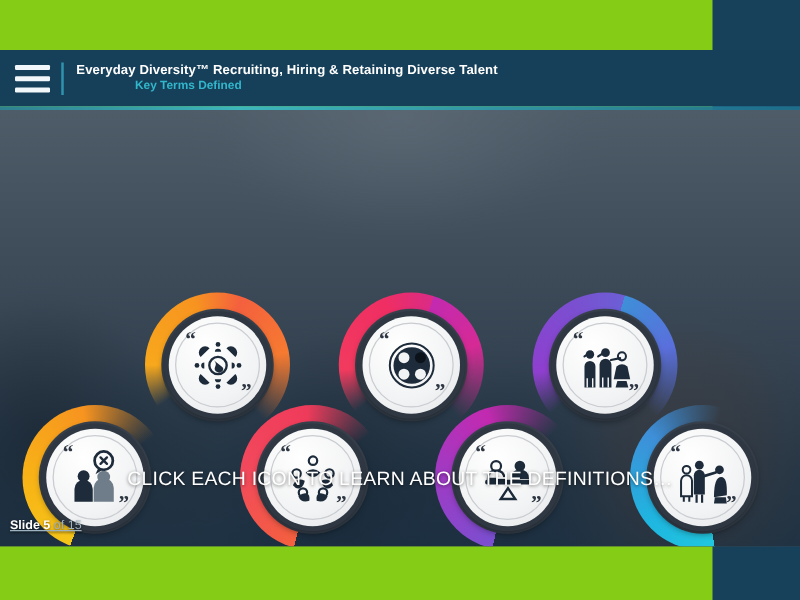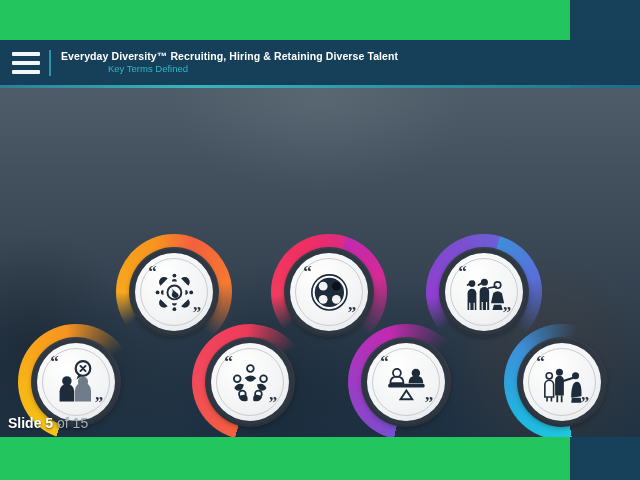--- a/index.html
+++ b/index.html
@@ -13,21 +13,21 @@
     overflow: hidden;
     font-family: "Liberation Sans", sans-serif;
     position: relative;
   }
 
   
   #app {
     position: absolute;
     left: 0; top: 0;
     width: 570px; height: 480px;
-    background: #22c55e;
+    background: #84cc16;
   }
 
   
   #header {
     position: absolute;
     left: 0; top: 40px;
     width: 640px; height: 45px;
     background: #16405a;
     display: flex;
     align-items: center;
@@ -77,21 +77,21 @@
     color: #ffffff;
     font-size: 10.5px;
     font-weight: bold;
     letter-spacing: .1px;
     line-height: 13px;
     white-space: nowrap;
   }
   #course-subtitle {
     color: #31b6cb;
     font-size: 9.5px;
-    font-weight: normal;
+    font-weight: bold;
     line-height: 12px;
     white-space: nowrap;
     padding-left: 47px;
   }
   #program-label {
     color: #ffffff;
     font-size: 10px;
     font-weight: bold;
     white-space: nowrap;
     flex: 0 0 auto;
@@ -210,24 +210,25 @@
     color: #ffffff;
     font-size: 15.5px;
     letter-spacing: .2px;
     text-shadow: 0 1px 3px rgba(0,0,0,.55);
     z-index: 6;
   }
   #slide-counter {
     position: absolute;
     left: 8px;
     top: 327px;
-    font-size: 14px;
+    font-size: 10px;
     color: #9fb2bf;
     z-index: 6;
     text-shadow: 0 1px 2px rgba(0,0,0,.6);
+    text-decoration: underline;
   }
   #slide-counter b { color: #ffffff; font-weight: bold; }
 </style>
 </head>
 <body>
 
 <div id="app">
 
   <div id="header">
 
@@ -419,19 +420,20 @@
                 <path d="M44 53 q0 -22 8 -22 q7 0 6 20 z"></path>
                 <path d="M45 53 l-1 7 h14 l-1 -7 z"></path>
               </svg>
             </div>
           </div>
         </div>
       </div>
 
     </div>
 
+    <div id="caption">CLICK EACH ICON TO LEARN ABOUT THE DEFINITIONS…</div>
 
     <div id="slide-counter">
       <b>Slide 5</b><span> of 15</span>
     </div>
 
   </div>
 </div>
 
 </body></html>

